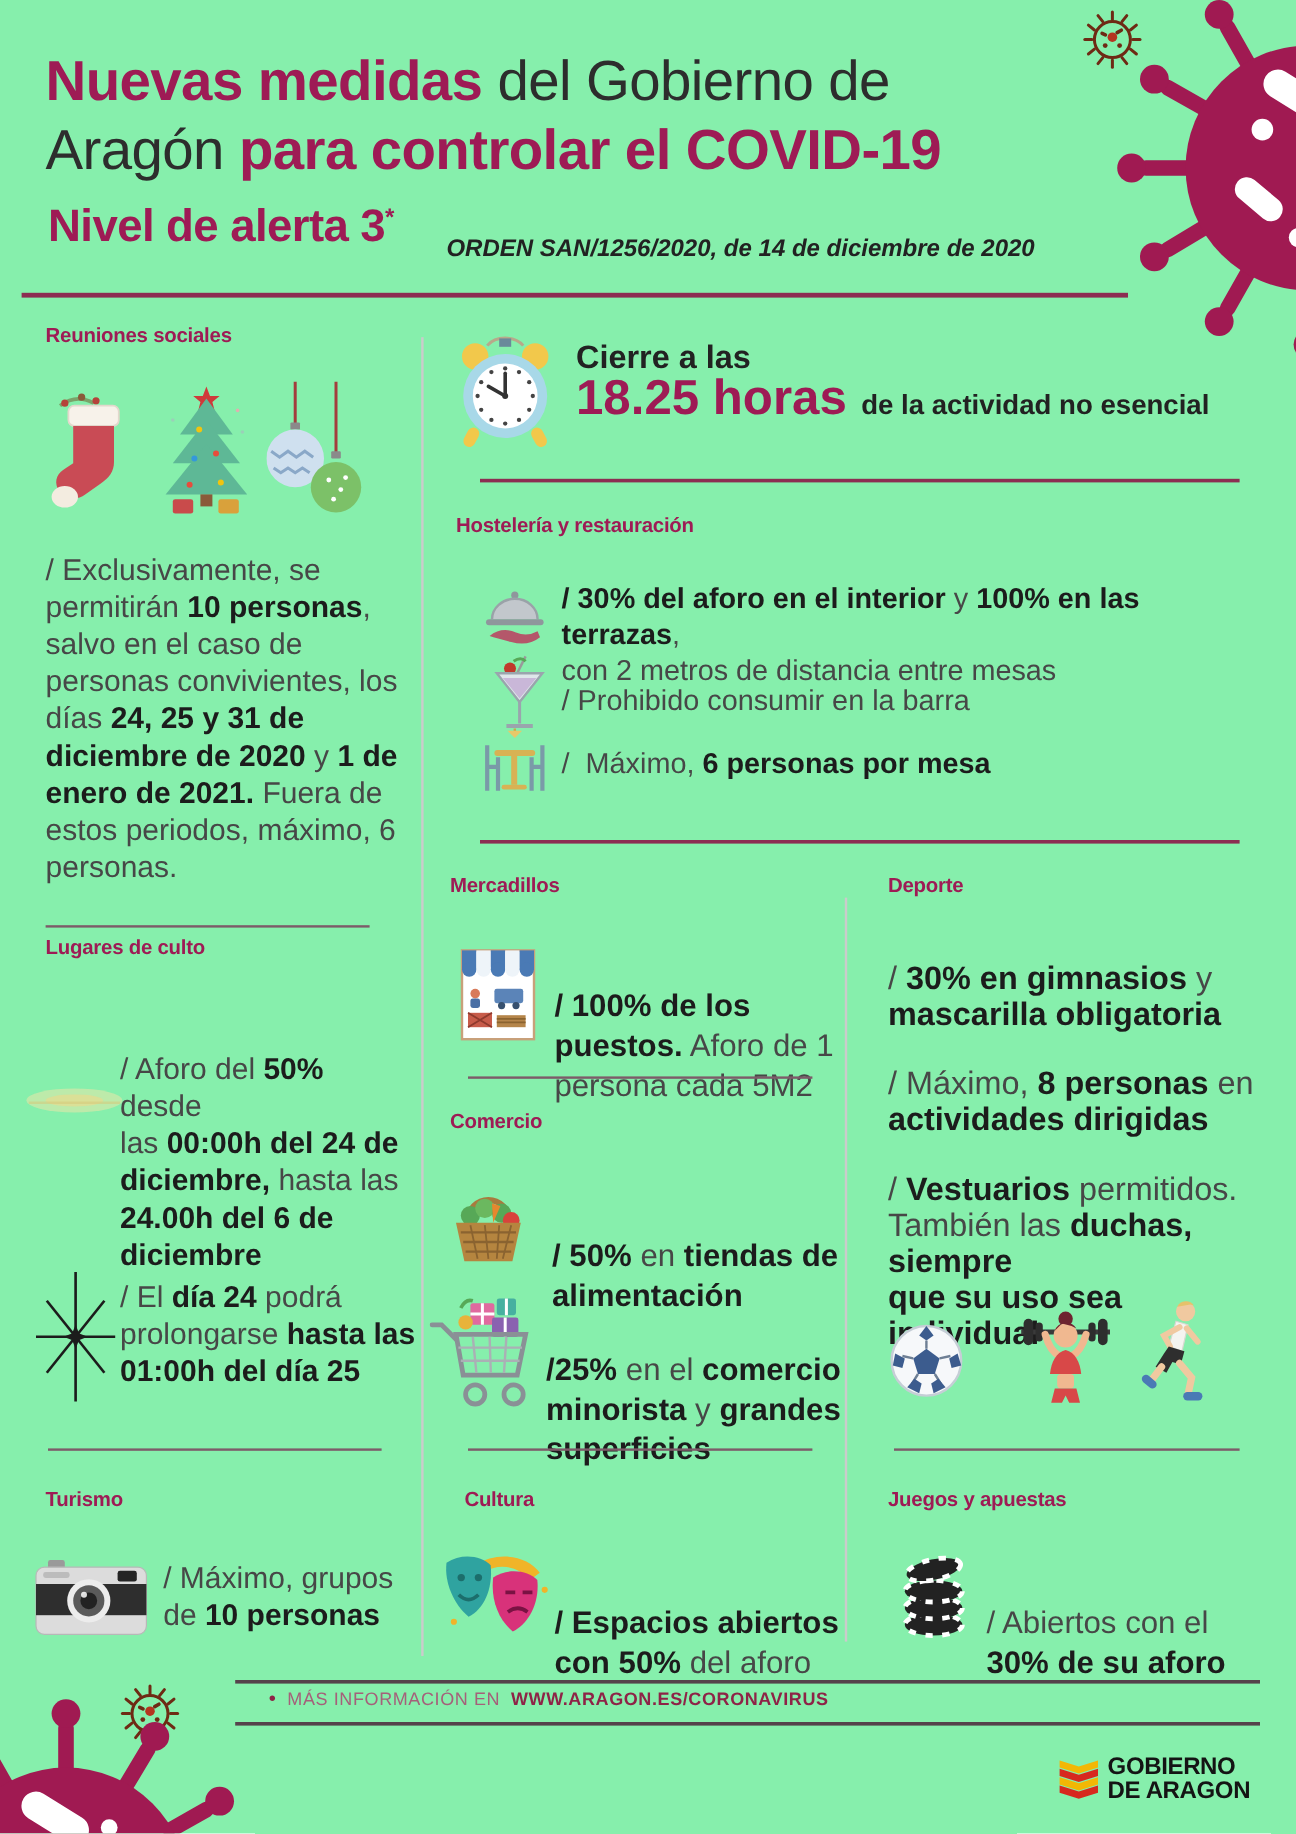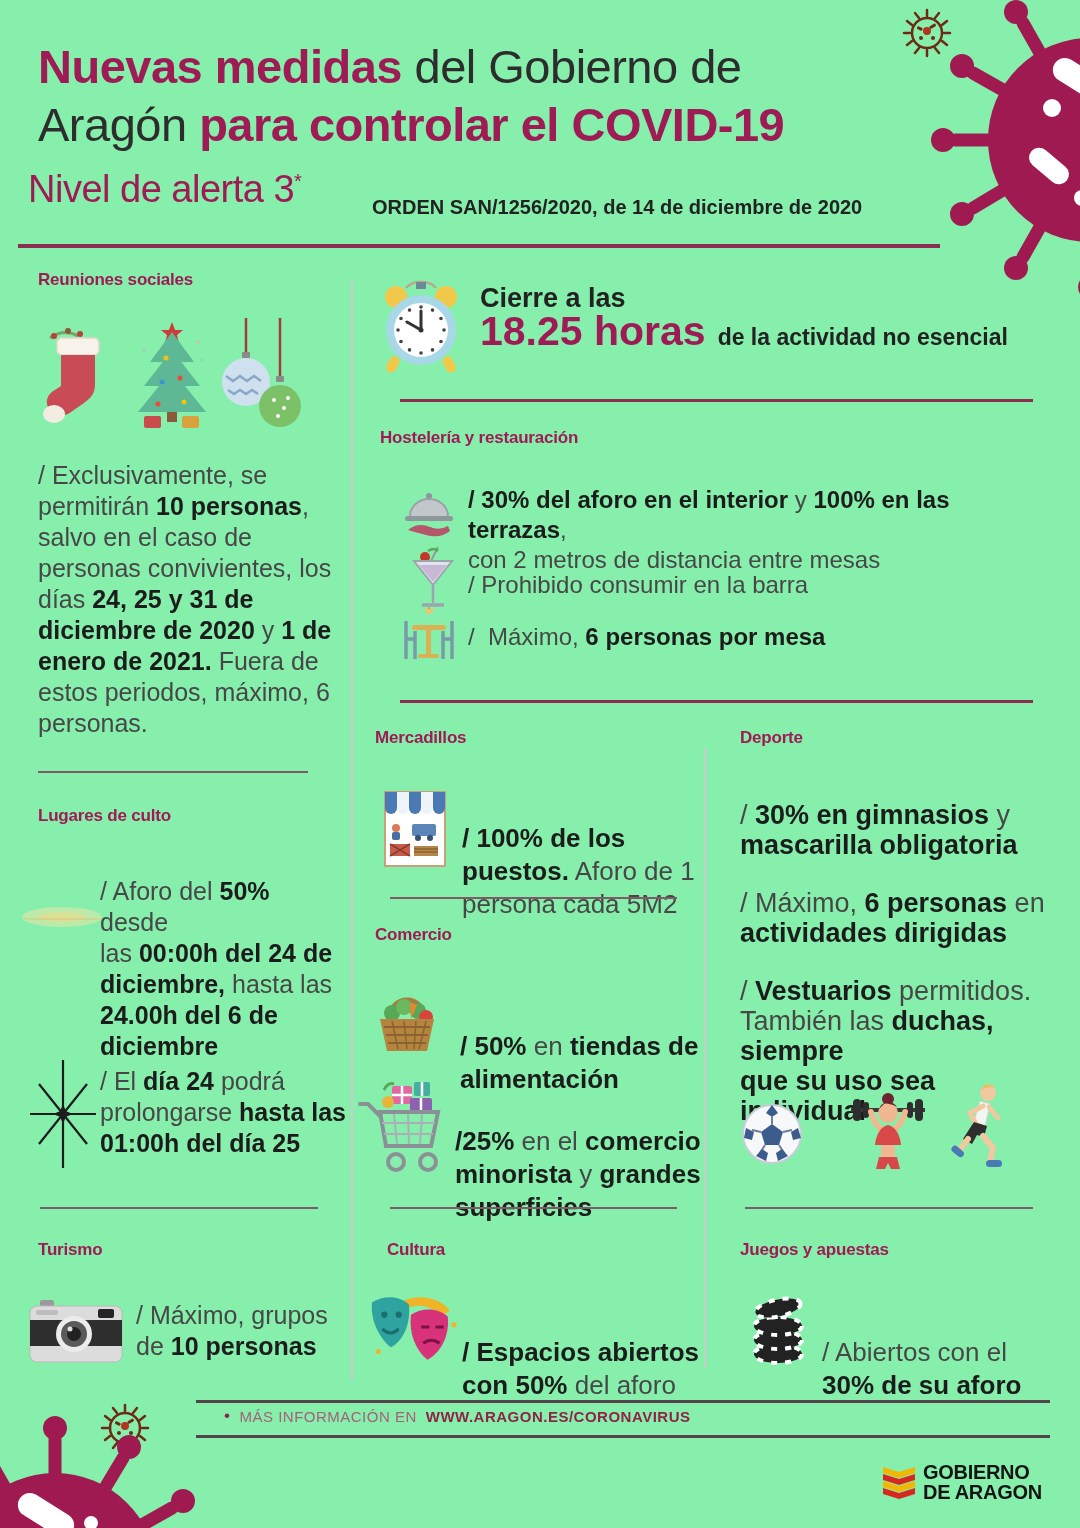--- a/index.html
+++ b/index.html
@@ -2,23 +2,23 @@
 <html><head>
 <meta charset="utf-8">
 <style>
   html,body{margin:0;padding:0;background:#ffffff;}
   .page{position:relative;width:1080px;height:1528px;background:#86efac;overflow:hidden;
         font-family:"Liberation Sans", sans-serif;color:#3c3c3c;}
   .abs{position:absolute;}
   
   .main-title{left:38px;top:38px;width:900px;font-size:47px;line-height:58px;font-weight:400;color:#2d2d2d;letter-spacing:-0.5px;}
   .main-title .accent{color:#9e1b55;font-weight:700;}
-  .alert{left:28px;top:168px;font-size:38px;color:#9e1b55;font-weight:400;letter-spacing:-0.5px;text-align:right;}
+  .alert{left:40px;top:168px;font-size:38px;color:#9e1b55;font-weight:700;letter-spacing:-0.5px;text-align:right;}
   .alert sup{font-size:20px;}
-  .order-ref{left:372px;top:196px;font-size:20px;font-weight:700;color:#222;}
+  .order-ref{left:372px;top:196px;font-size:20px;font-style:italic;font-weight:700;color:#222;}
   .sec-title{font-size:17px;font-weight:700;color:#9e1b55;letter-spacing:-0.2px;}
   
   .rule{background:#8c2e52;}
   .rule-soft{background:#7d5b69;}
   .vdiv{background:#cbcbcb;width:2px;}
   .fline{background:#55434b;}
   
   .rich{white-space:pre-wrap;margin:0;}
   .rich .b{font-weight:700;color:#1c1c1c;}
   .t25{font-size:25px;line-height:31px;color:#474747;}
@@ -190,21 +190,21 @@
 permitirán </span><span class="b">10 personas</span><span>,
 salvo en el caso de
 personas convivientes, los
 días </span><span class="b">24, 25 y 31 de
 diciembre de 2020</span><span> y </span><span class="b">1 de
 enero de 2021.</span><span> Fuera de
 estos periodos, máximo, 6
 personas.</span></p>
 
   <div class="abs rule-soft" style="left:38px;top:771px;width:270px;height:2px;"></div>
-  <div class="abs sec-title" style="left:38px;top:806px;text-align:right;">Lugares de culto</div>
+  <div class="abs sec-title" style="left:38px;top:780px;text-align:right;">Lugares de culto</div>
 
   <svg class="abs" style="left:18px;top:895px;width:88px;height:44px;" viewBox="0 0 88 44">
     <ellipse cx="44" cy="22" rx="40" ry="10" fill="#f3e6a8" opacity="0.5"></ellipse>
     <ellipse cx="44" cy="22" rx="24" ry="5" fill="#ecd98a" opacity="0.6"></ellipse>
     <line x1="6" y1="24" x2="82" y2="24" stroke="#d8c878" stroke-width="2" opacity="0.5"></line>
   </svg>
   <p class="abs rich t25" style="left:100px;top:876px;width:250px;"><span>/ Aforo del </span><span class="b">50%</span><span>  desde
 las </span><span class="b">00:00h del 24 de
 diciembre,</span><span> hasta las
 </span><span class="b">24.00h del 6 de
@@ -388,21 +388,21 @@
     <path d="M54 52 q8 -6 16 0" stroke="#7a1243" stroke-width="3" fill="none"></path>
     <circle cx="84" cy="34" r="2.5" fill="#f0b429"></circle>
       <circle cx="10" cy="60" r="2.5" fill="#f0b429"></circle>
   </svg>
   <p class="abs rich t26" style="left:462px;top:1296px;width:245px;"><span class="b">/ Espacios abiertos
 con 50%</span><span> del aforo</span></p>
 
   <div class="abs sec-title" style="left:740px;top:728px;">Deporte</div>
   <p class="abs rich t25d" style="left:740px;top:800px;width:310px;"><span>/ </span><span class="b">30% en gimnasios</span><span> y
 </span><span class="b">mascarilla obligatoria</span></p>
-  <p class="abs rich t25d" style="left:740px;top:888px;width:310px;"><span>/ Máximo, </span><span class="b">6 personas</span><span> en
+  <p class="abs rich t25d" style="left:740px;top:888px;width:310px;"><span>/ Máximo, </span><span class="b">8 personas</span><span> en
 </span><span class="b">actividades dirigidas</span></p>
   <p class="abs rich t25d" style="left:740px;top:976px;width:320px;"><span>/ </span><span class="b">Vestuarios</span><span> permitidos.
 También las </span><span class="b">duchas, siempre
 que su uso sea individual</span></p>
 
   <svg class="abs" style="left:740px;top:1102px;width:64px;height:64px;" viewBox="0 0 64 64">
     <circle cx="32" cy="32" r="29" fill="#f6f8fa" stroke="#c5ced6" stroke-width="2"></circle>
     <path d="M32 22 v-7 M21 30 l-9 -2 M43 30 l9 -2 M25 43 l-5 8 M39 43 l5 8" stroke="#6e7f94" stroke-width="2" fill="none"></path>
     <polygon points="32,22 43,30 39,43 25,43 21,30" fill="#3c5c8e"></polygon>
     <path d="M32 3 l6 8 -6 4 -6 -4 z" fill="#3c5c8e"></path>

